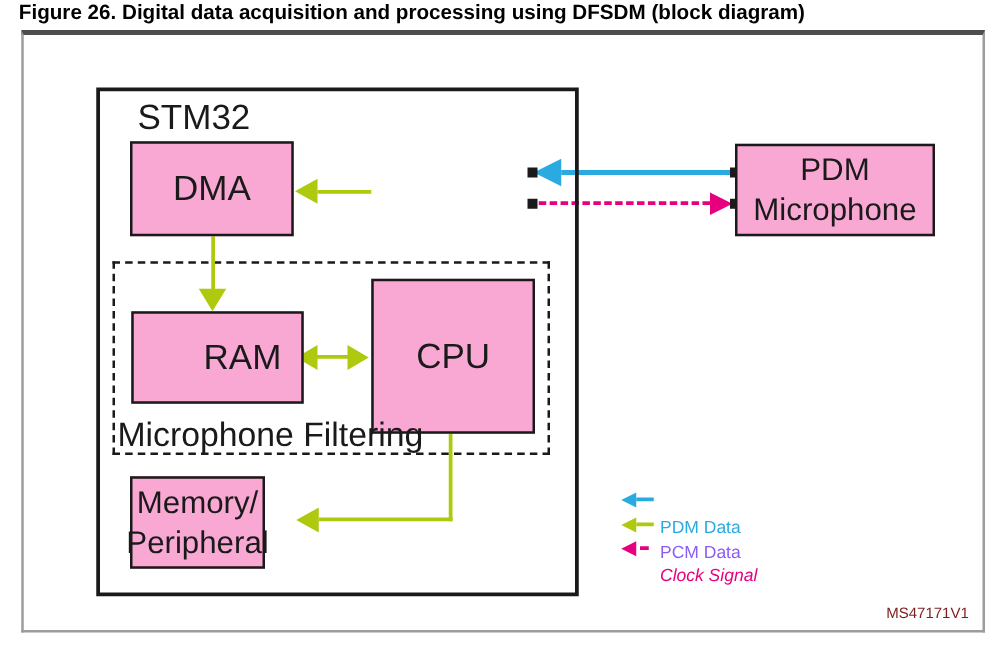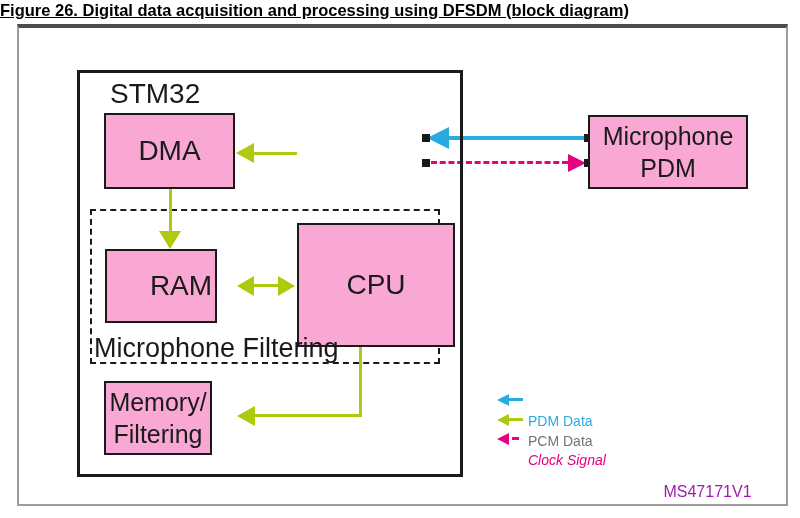--- a/index.html
+++ b/index.html
@@ -3,22 +3,22 @@
 <meta charset="utf-8">
 <style>
   html, body { margin:0; padding:0; background:#ffffff; }
   .page {
     position:relative; width:800px; height:518px; overflow:hidden;
     background:#ffffff; font-family:"Liberation Sans", sans-serif; color:#1a1a1a;
   }
   .abs { position:absolute; }
 
   .fig-title {
-    left:0; top:1px; width:644px; text-align:left;
-    font-size:16.5px; font-weight:bold; color:#000;text-decoration:underline;
+    left:0; top:1px; width:644px; text-align:right;
+    font-size:16.5px; font-weight:bold; color:#000;
   }
   .frame {
     left:17px; top:24px; width:771px; height:482px;
     border-top:4px solid #4d4d4d;
     border-left:2px solid #9c9c9c; border-right:2px solid #9c9c9c; border-bottom:2px solid #9c9c9c;
     box-sizing:border-box; background:#fff;
   }
 
   .box {
     background:#f9a8d4; border:2px solid #1a1a1a; box-sizing:border-box;
@@ -51,28 +51,28 @@
 
   
   .m-line { border-top:3px dashed #E6007E; height:0; }
   .head-right-m { width:0; height:0; border-top:9px solid transparent; border-bottom:9px solid transparent; border-left:18px solid #E6007E; }
 
   .node-dot { width:8px; height:8px; background:#1a1a1a; }
 
   
   .legend-text { font-size:14px; font-weight:normal;margin-top:21px; }
   .lg-blue { color:#29ABE2; }
-  .lg-green { color:#737373; }
+  .lg-green { color:#8b5cf6; }
   .lg-magenta { color:#E6007E; }
   .lhead-b { width:0; height:0; border-top:6px solid transparent; border-bottom:6px solid transparent; border-right:12px solid #29ABE2; }
   .lhead-g { width:0; height:0; border-top:6px solid transparent; border-bottom:6px solid transparent; border-right:12px solid #AFC90E; }
   .lhead-m { width:0; height:0; border-top:6px solid transparent; border-bottom:6px solid transparent; border-right:12px solid #E6007E; }
   .ltail-b { background:#29ABE2; } .ltail-g { background:#AFC90E; } .ldash-m { background:#E6007E; }
 
-  .ref-code { left:640px; top:483px; width:135px; text-align:center; font-size:16px; color:#a21caf; }
+  .ref-code { left:640px; top:483px; width:135px; text-align:right; font-size:12px; color:#7f1d1d; }
 </style>
 </head>
 <body>
 
 <div class="page">
 
   <div class="abs fig-title">Figure 26. Digital data acquisition and processing using DFSDM (block diagram)</div>
 
   <div class="abs frame"></div>
 
@@ -100,36 +100,36 @@
   <div class="abs m-line" style="left:431px; top:161px; width:137px;"></div>
   <div class="abs head-right-m" style="left:568px; top:154px;"></div>
   <div class="abs node-dot" style="left:422px; top:159px;"></div>
   <div class="abs node-dot" style="left:584px; top:159px;"></div>
 
   <div class="abs box" style="left:104px; top:113px; width:131px; height:76px;">
     <span>DMA</span>
   </div>
 
 
-  <div class="abs box" style="left:105px; top:249px; width:112px; height:74px;padding-left:40px;">
+  <div class="abs box" style="left:105px; top:249px; width:138px; height:74px;padding-left:40px;">
     <span>RAM</span>
   </div>
 
-  <div class="abs box" style="left:297px; top:223px; width:158px; height:124px;">
+  <div class="abs box" style="left:297px; top:223px; width:131px; height:124px;">
     <span>CPU</span>
   </div>
 
   <div class="abs box small-label" style="left:104px; top:381px; width:108px; height:74px;">
     <span>Memory/</span>
-    <span>Filtering</span>
+    <span>Peripheral</span>
   </div>
 
   <div class="abs box small-label" style="left:588px; top:115px; width:160px; height:74px;">
+    <span>PDM</span>
     <span>Microphone</span>
-    <span>PDM</span>
   </div>
 
   <div class="abs filtering-label">Microphone Filtering</div>
 
   <div class="abs stm32-box">
     <span class="stm32-label">STM32</span>
   </div>
 
   <div class="abs lhead-b" style="left:497px; top:394px;"></div>
   <div class="abs ltail-b" style="left:509px; top:398px; width:14px; height:3px;"></div>

